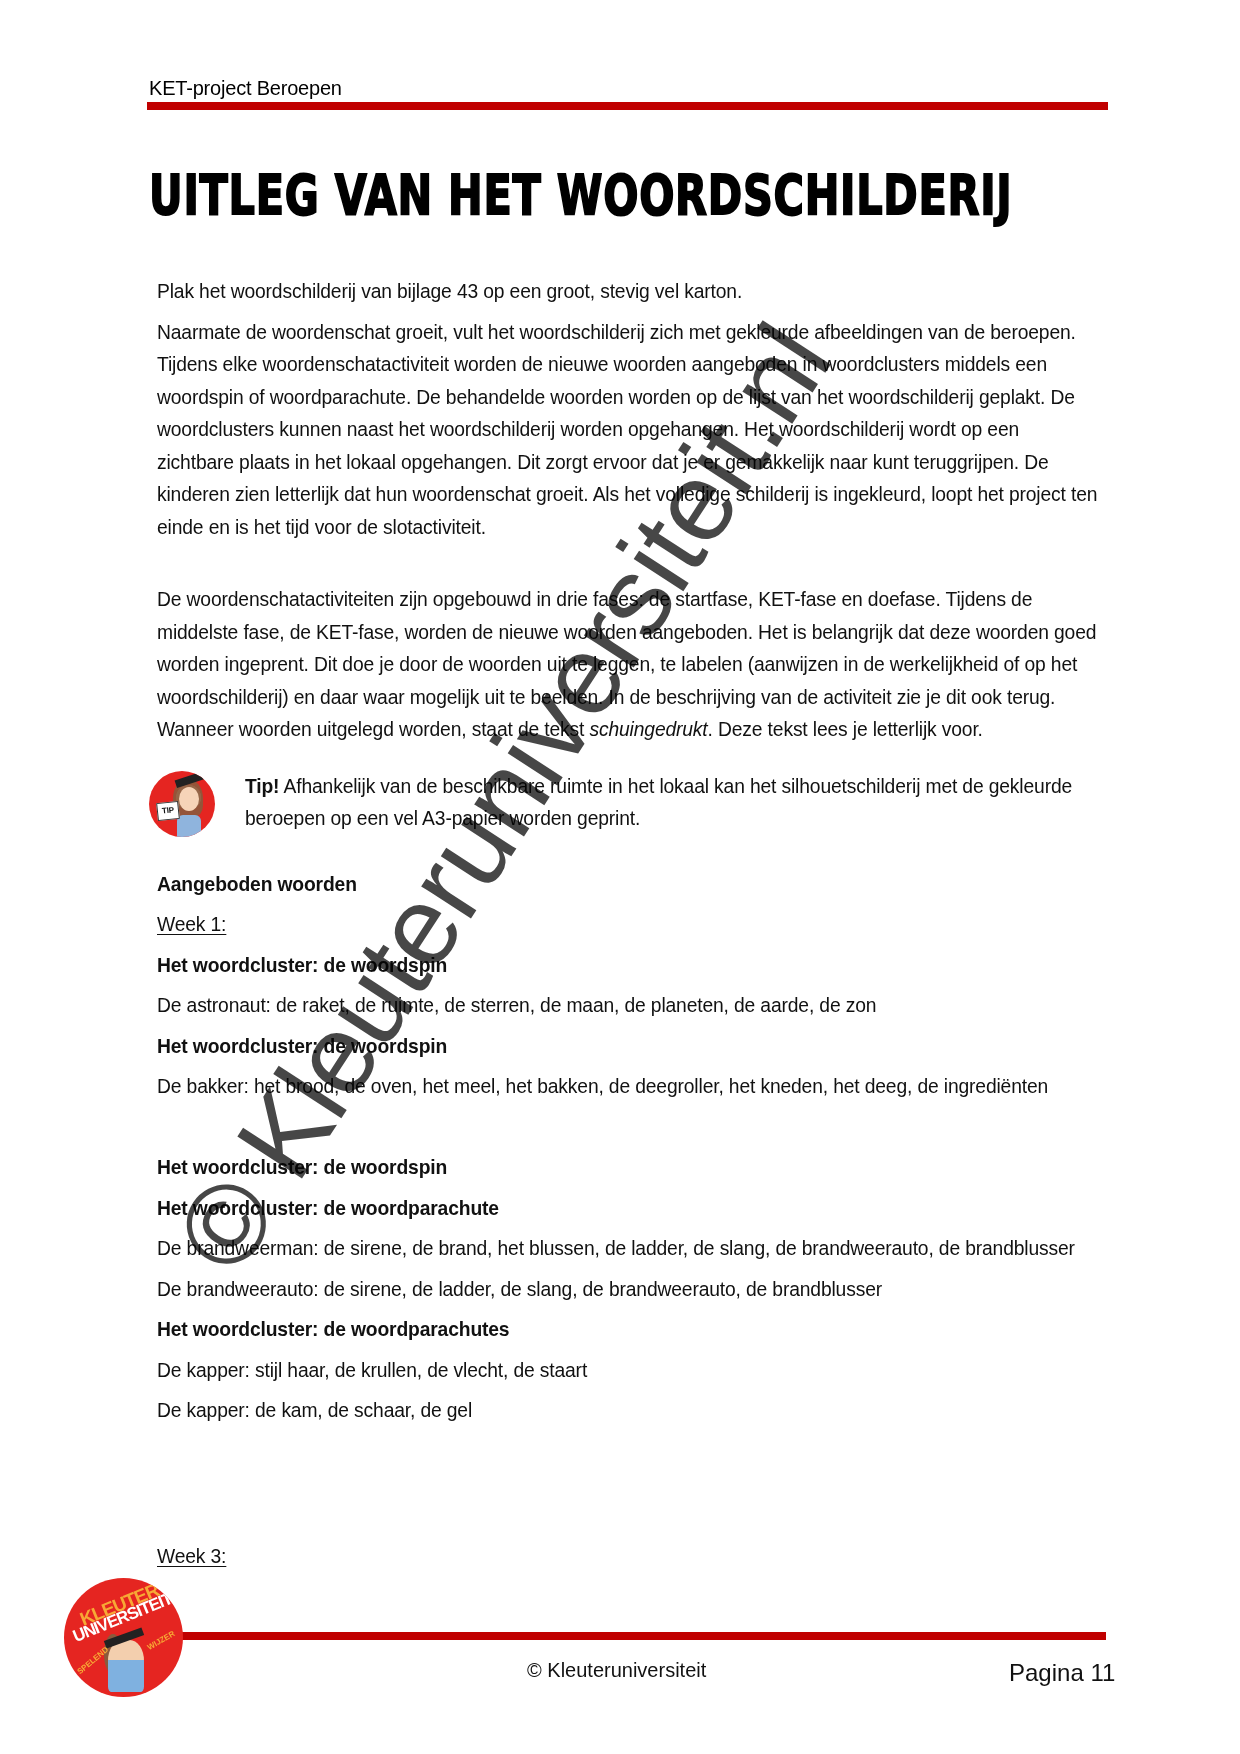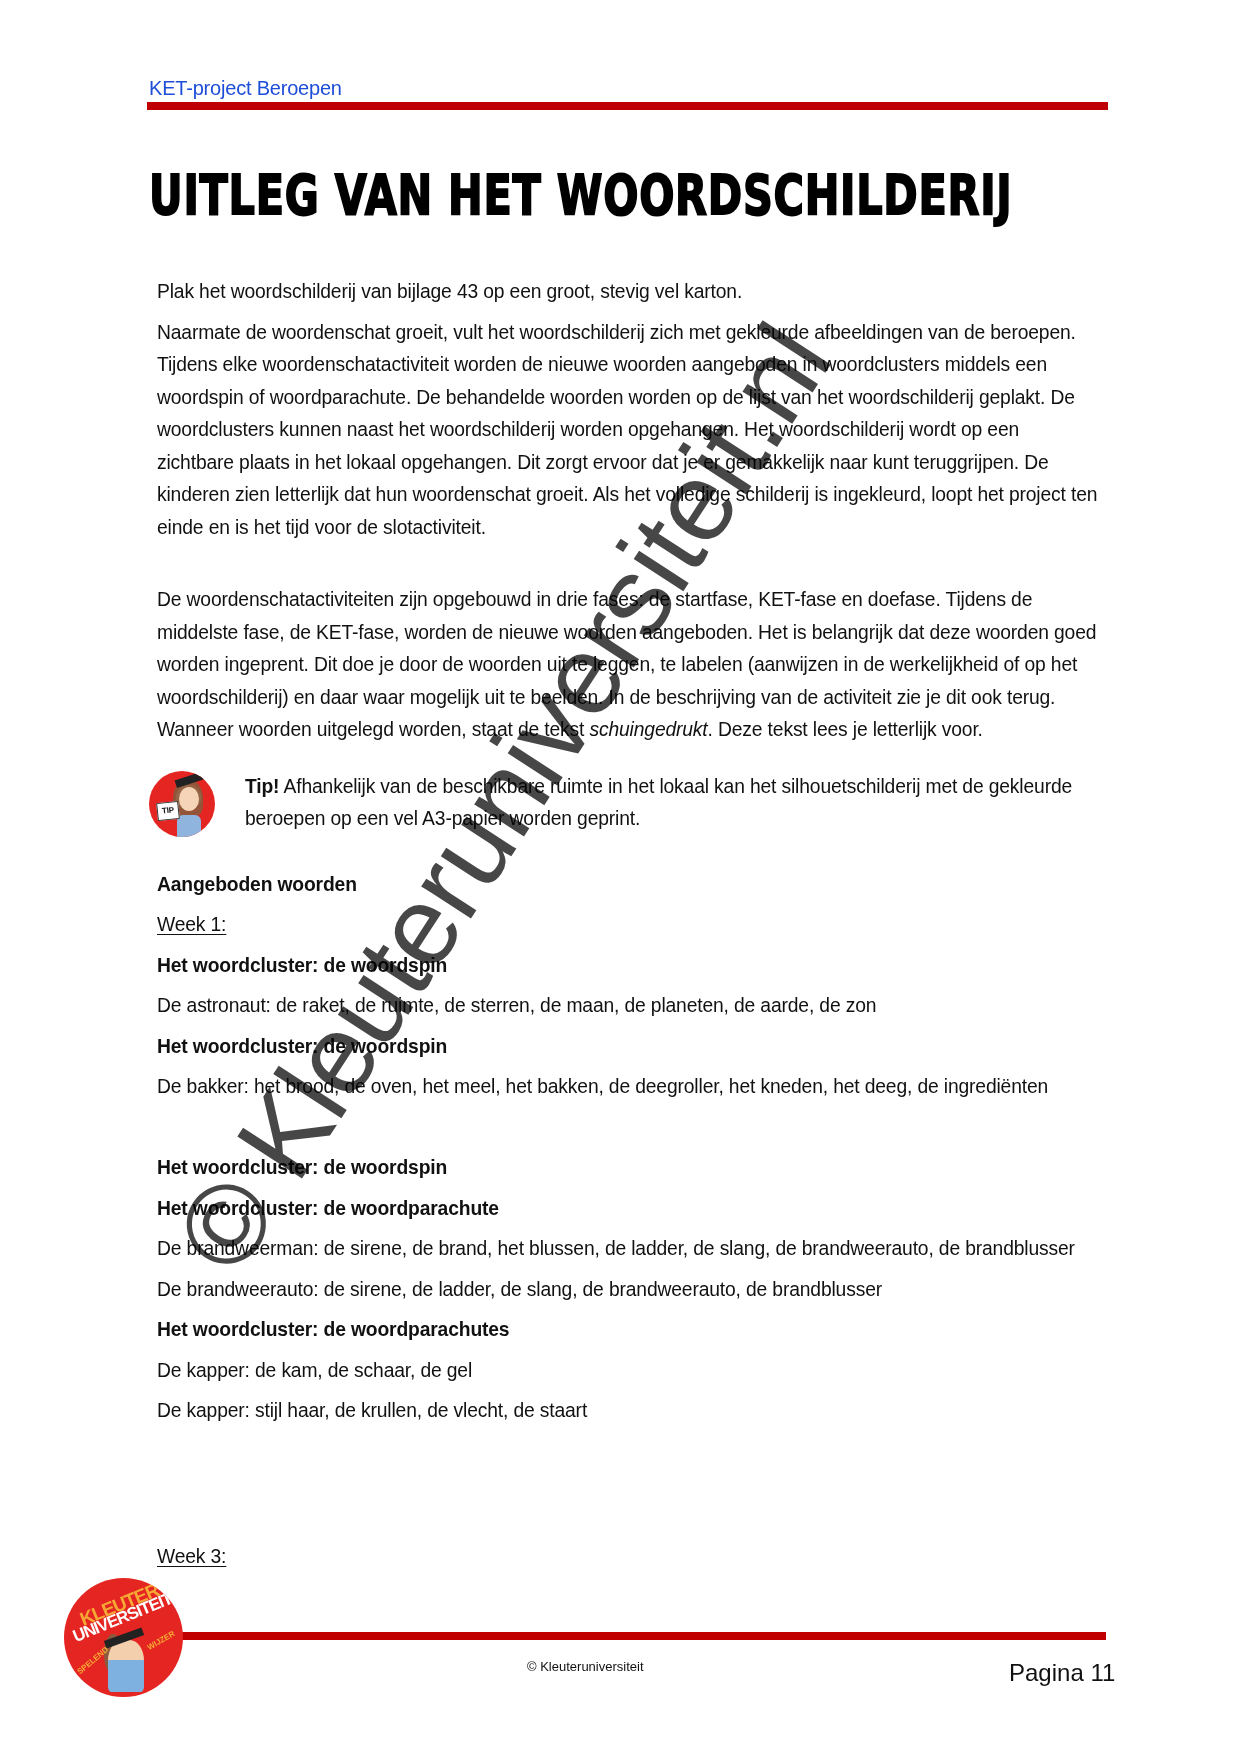--- a/index.html
+++ b/index.html
@@ -1,21 +1,21 @@
 <!DOCTYPE html>
 <html><head>
   <meta charset="utf-8">
   <style>
     html, body { margin: 0; padding: 0; background: #ffffff; }
     body { width: 1240px; height: 1754px; position: relative; overflow: hidden;
            font-family: "Liberation Sans", sans-serif; color: #111; }
     .page { position: absolute; left: 0; top: 0; width: 1240px; height: 1754px; }
 
     .running-header { position: absolute; left: 149px; top: 77px; font-size: 20px;
-                      letter-spacing: -0.2px; color: #1d4ed8; text-align: center; }
+                      letter-spacing: -0.2px; color: #000000; text-align: center; }
     .rule { position: absolute; background: #c00000; height: 8px; }
     .rule.top { left: 147px; top: 102px; width: 961px; }
     .rule.bottom { left: 175px; top: 1632px; width: 931px; }
 
     .title { position: absolute; left: 149px; top: 162px; font-family: "DejaVu Sans", sans-serif;
              font-weight: 900; font-size: 56px; letter-spacing: 1px; color: #000;
              transform: scaleX(0.74); transform-origin: left center; white-space: nowrap;
              -webkit-text-stroke: 2px #000; }
 
     .body { position: absolute; left: 149px; top: 268px; width: 960px; font-size: 19.3px;
@@ -35,21 +35,21 @@
                       background: #8b5a3c; border-radius: 50% 50% 30% 30%; opacity: .9; }
     .tip-icon .face { position: absolute; left: 30px; top: 16px; width: 20px; height: 24px;
                       background: #f6d4b8; border-radius: 50%; }
     .tip-icon .cap { position: absolute; left: 26px; top: 4px; width: 34px; height: 8px;
                      background: #222; transform: rotate(-18deg); }
     b { font-weight: bold; }
     .u { text-decoration: underline; text-underline-offset: 3px; }
     .spacer-week { height: 32.5px; }
     .week3-gap { height: 97px; }
 
-    .footer-copy { position: absolute; left: 527px; top: 1659px; font-size: 13px; }
+    .footer-copy { position: absolute; left: 527px; top: 1659px; font-size: 20px; }
     .footer-page { position: absolute; left: 1009px; top: 1659px; font-size: 24px; }
 
     .logo { position: absolute; left: 64px; top: 1578px; width: 119px; height: 119px; border-radius: 50%;
             background: #e52521; overflow: hidden; }
     .logo .l1 { position: absolute; left: 14px; top: 16px; font-size: 19px; font-weight: 900; color: #f7a935;
                 transform: rotate(-22deg); letter-spacing: -1px; }
     .logo .l2 { position: absolute; left: 6px; top: 30px; font-size: 17px; font-weight: 900; color: #fff;
                 transform: rotate(-22deg); letter-spacing: -1px; }
     .logo .l3 { position: absolute; left: 10px; top: 78px; font-size: 8px; font-weight: bold; color: #f7a935;
                 transform: rotate(-40deg); }
@@ -102,22 +102,22 @@
     <p>De astronaut: de raket, de ruimte, de sterren, de maan, de planeten, de aarde, de zon</p>
     <p><b>Het woordcluster: de woordspin</b></p>
     <p>De bakker: het brood, de oven, het meel, het bakken, de deegroller, het kneden, het deeg, de ingrediënten</p>
 
     <div class="spacer-week"></div>
     <p><b>Het woordcluster: de woordspin</b></p>
     <p><b>Het woordcluster: de woordparachute</b></p>
     <p>De brandweerman: de sirene, de brand, het blussen, de ladder, de slang, de brandweerauto, de brandblusser</p>
     <p>De brandweerauto: de sirene, de ladder, de slang, de brandweerauto, de brandblusser</p>
     <p><b>Het woordcluster: de woordparachutes</b></p>
+    <p>De kapper: stijl haar, de krullen, de vlecht, de staart</p>
     <p>De kapper: de kam, de schaar, de gel</p>
-    <p>De kapper: stijl haar, de krullen, de vlecht, de staart</p>
 
     <div class="week3-gap"></div>
     <p><span class="u">Week 3:</span></p>
   </div>
 
   <div class="watermark">© Kleuteruniversiteit.nl</div>
 
   <div class="rule bottom"></div>
   <div class="logo">
     <div class="kid-hair"></div>

